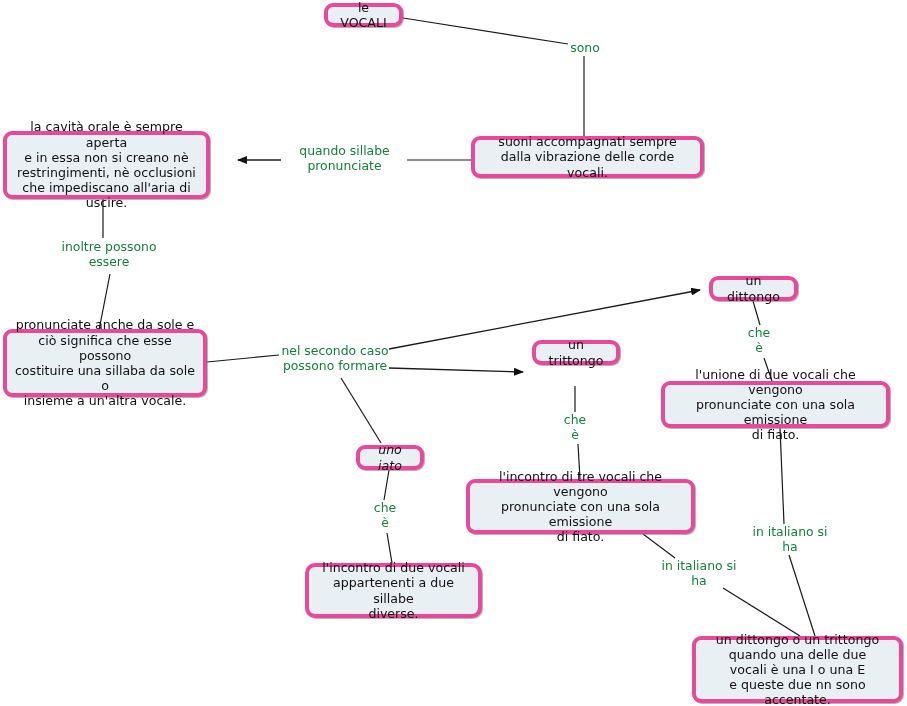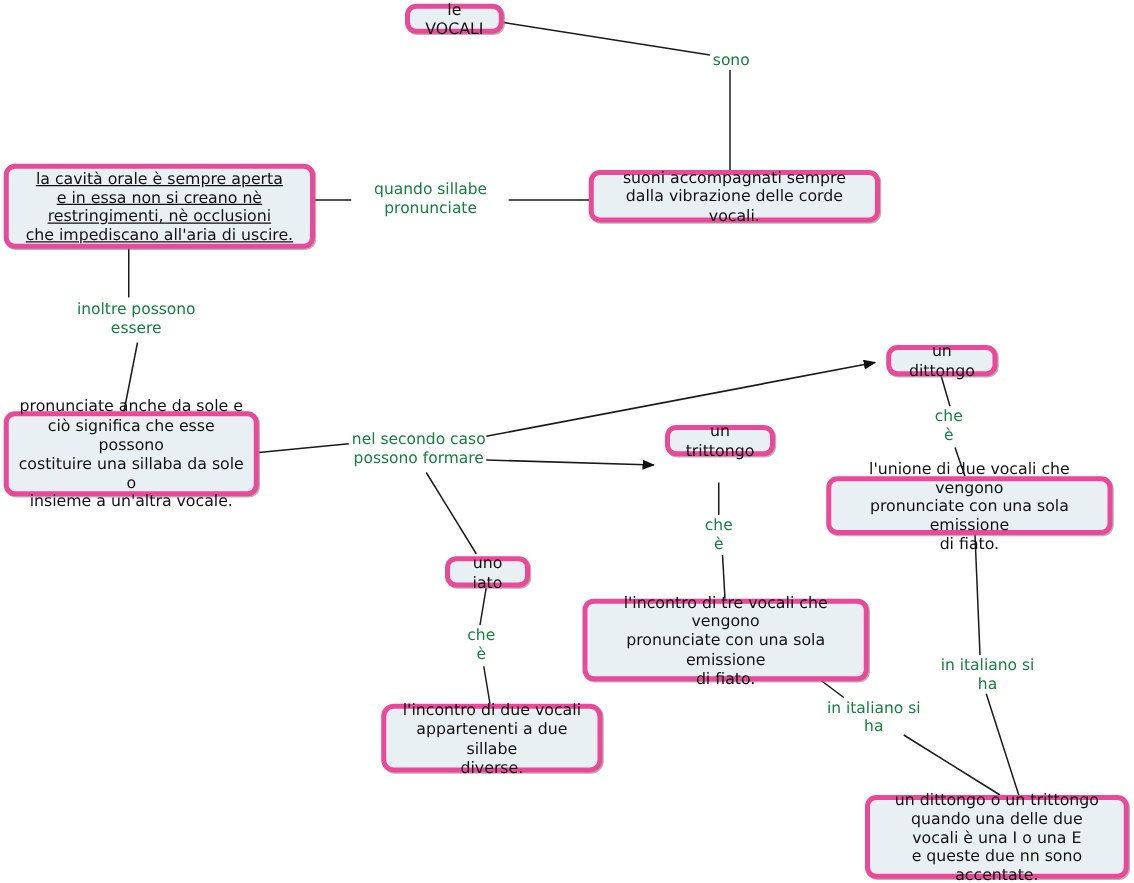--- a/index.html
+++ b/index.html
@@ -104,41 +104,41 @@
     <path d="M780,428 L784,524" stroke="#1a1a1a" stroke-width="1.2" fill="none"></path>
 
     <path d="M789,555 L815,636" stroke="#1a1a1a" stroke-width="1.2" fill="none"></path>
   </svg>
 
   <div class="node" style="left:324px; top:3px; width:79px; height:24px;">le VOCALI</div>
 
   <div class="node" style="left:471px; top:136px; width:233px; height:42px;">suoni accompagnati sempre
 dalla vibrazione delle corde vocali.</div>
 
-  <div class="node" style="left:3px; top:131px; width:249px; height:68px;text-decoration:underline;">la cavità orale è sempre aperta
+  <div class="node" style="left:3px; top:131px; width:207px; height:68px;">la cavità orale è sempre aperta
 e in essa non si creano nè
 restringimenti, nè occlusioni
 che impediscano all'aria di uscire.</div>
 
   <div class="node" style="left:3px; top:329px; width:204px; height:68px;">pronunciate anche da sole e
 ciò significa che esse possono
 costituire una sillaba da sole o
 insieme a un'altra vocale.</div>
 
   <div class="node" style="left:709px; top:276px; width:89px; height:25px;">un dittongo</div>
 
   <div class="node" style="left:532px; top:340px; width:88px; height:25px;">un trittongo</div>
 
-  <div class="node" style="left:356px; top:445px; width:68px; height:25px;">uno iato</div>
+  <div class="node" style="left:356px; top:445px; width:68px; height:25px;font-style:italic;">uno iato</div>
 
   <div class="node" style="left:661px; top:381px; width:229px; height:47px;">l'unione di due vocali che vengono
 pronunciate con una sola emissione
 di fiato.</div>
 
-  <div class="node" style="left:466px; top:479px; width:229px; height:66px;">l'incontro di tre vocali che vengono
+  <div class="node" style="left:466px; top:479px; width:229px; height:55px;">l'incontro di tre vocali che vengono
 pronunciate con una sola emissione
 di fiato.</div>
 
   <div class="node" style="left:305px; top:563px; width:177px; height:55px;border-radius:10px;">l'incontro di due vocali
 appartenenti a due sillabe
 diverse.</div>
 
   <div class="node" style="left:692px; top:636px; width:211px; height:67px;">un dittongo o un trittongo
 quando una delle due
 vocali è una I o una E

